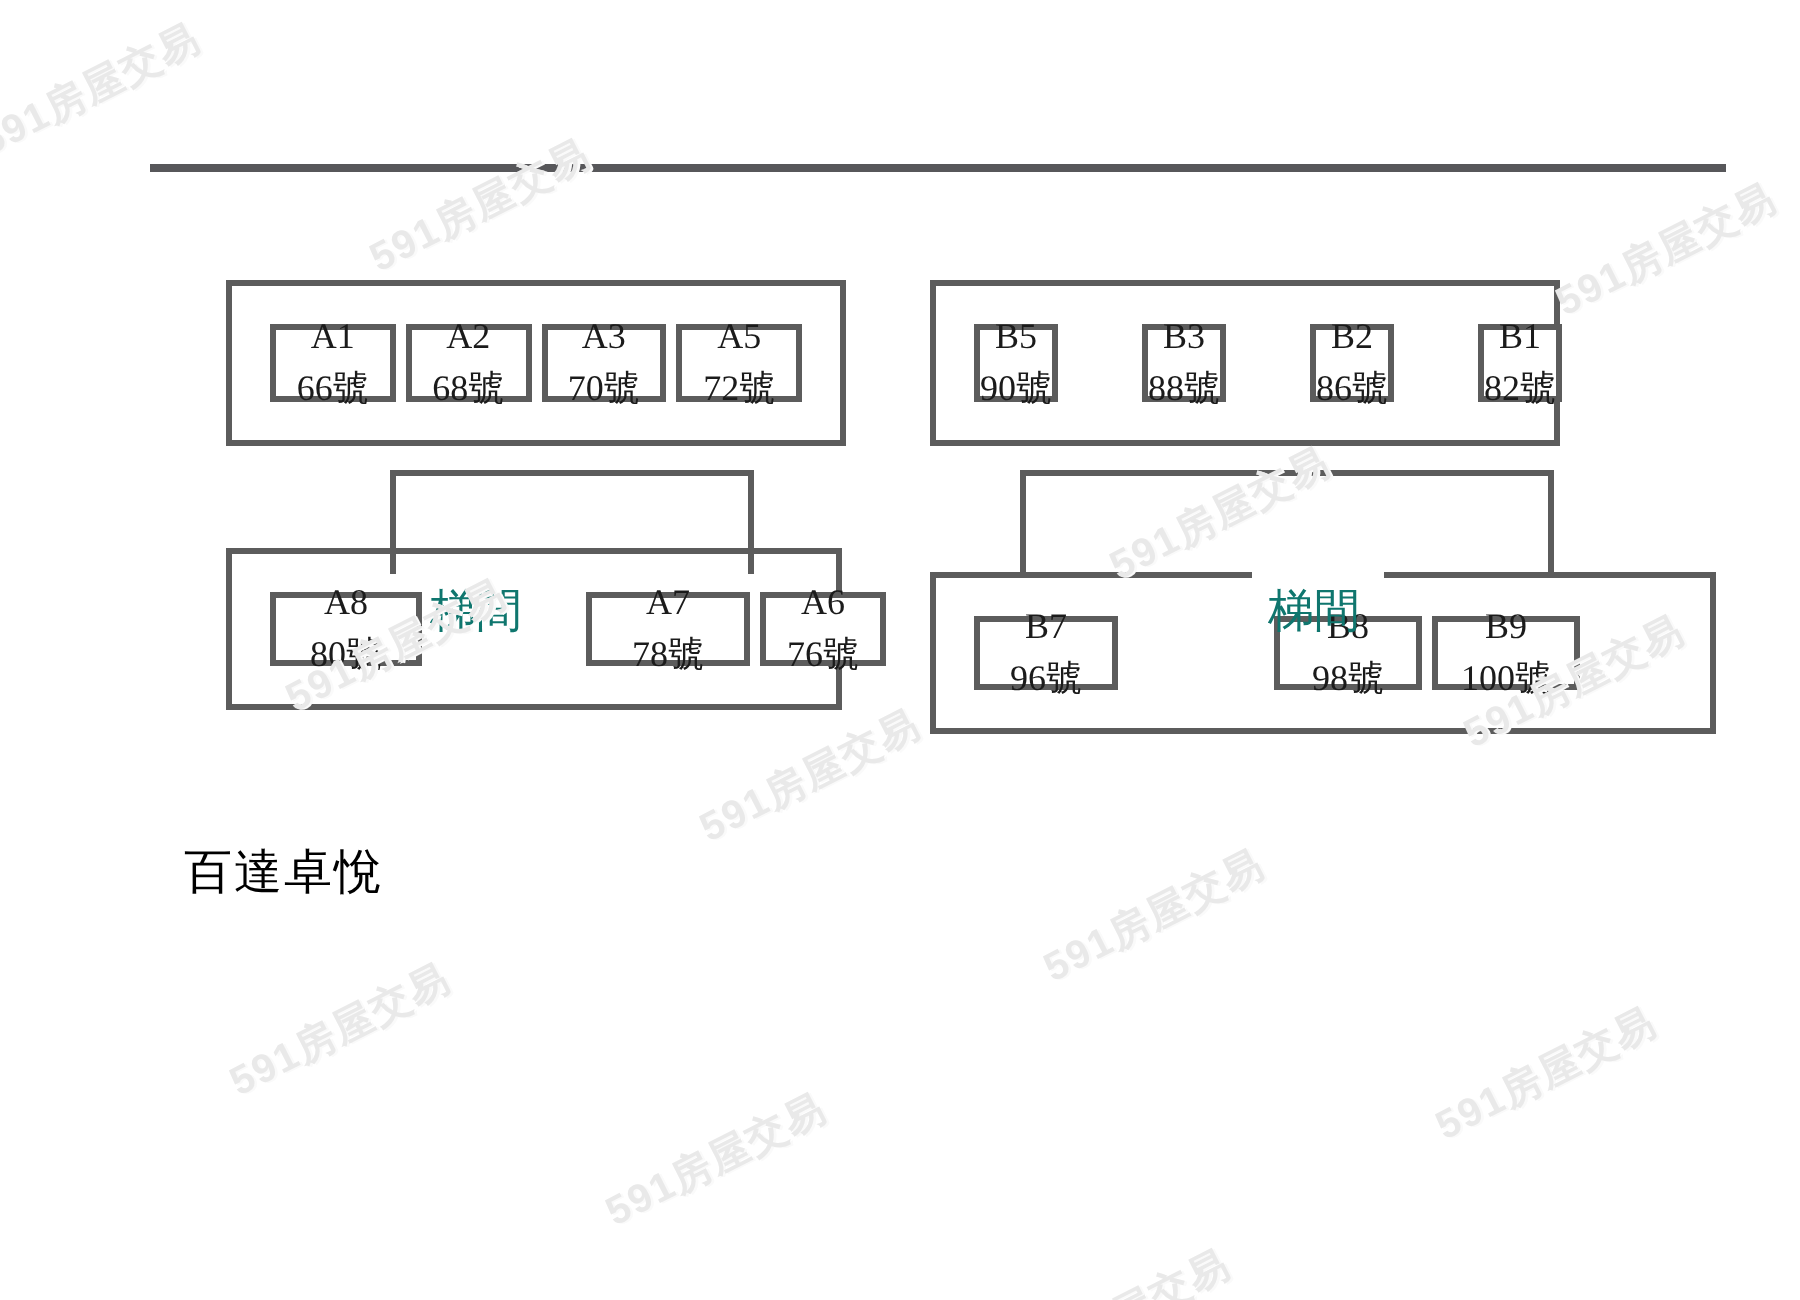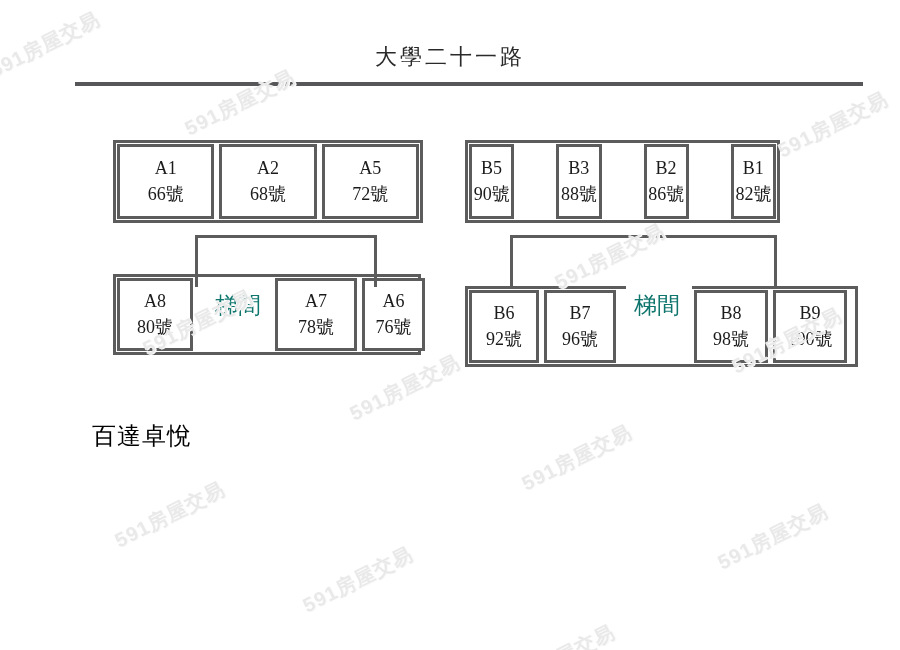--- a/index.html
+++ b/index.html
@@ -10,21 +10,21 @@
   .street-title{
     position:absolute;top:42px;left:0;width:900px;text-align:center;
     font-family:"Liberation Sans","DejaVu Sans",sans-serif;
     font-size:22px;letter-spacing:3px;color:#2a2a2a;
   }
   .divider{
     position:absolute;left:75px;top:82px;width:788px;height:4px;background:#57575a;
   }
   .row{
     position:absolute;border:3px solid #5c5c5c;background:transparent;
-    display:flex;gap:5px;padding:1px;box-sizing:border-box;
+    display:flex;gap:5px;padding:19px;box-sizing:border-box;
   }
   .row-lt{left:113px;top:140px;width:310px;height:83px;}
   .row-rt{left:465px;top:140px;width:315px;height:83px;gap:42px;}
   .row-lb{left:113px;top:274px;width:308px;height:81px;}
   .row-rb{left:465px;top:286px;width:393px;height:81px;}
   .cell{
     border:3px solid #5c5c5c;flex:1 1 auto;box-sizing:border-box;background:#fff;
     display:flex;flex-direction:column;align-items:center;justify-content:center;
     font-size:18px;line-height:1.4;color:#1b1b1b;text-align:center;
   }
@@ -60,31 +60,34 @@
     font-size:20px;font-weight:bold;letter-spacing:1px;color:#e9e9e9;
     text-shadow:1px 1px 0 #fafafa;
     transform:translate(-50%,-50%) rotate(-27deg);
   }
 </style>
 </head>
 <body>
 
 <div class="canvas">
 
-  <div class="street-title">大學二十一路</div>
   <div class="divider"></div>
 
   <div class="row row-lt">
     <div class="cell">
       <span>A1</span>
       <span class="num">66號</span>
     </div>
     <div class="cell">
       <span>A2</span>
       <span class="num">68號</span>
+    </div>
+    <div class="cell">
+      <span>A3</span>
+      <span class="num">70號</span>
     </div>
     <div class="cell">
       <span>A5</span>
       <span class="num">72號</span>
     </div>
   </div>
 
   <div class="row row-rt">
     <div class="cell">
       <span>B5</span>
@@ -114,24 +117,20 @@
       <span>A7</span>
       <span class="num">78號</span>
     </div>
     <div class="cell w63">
       <span>A6</span>
       <span class="num">76號</span>
     </div>
   </div>
 
   <div class="row row-rb">
-    <div class="cell w70">
-      <span>B6</span>
-      <span class="num">92號</span>
-    </div>
     <div class="cell w72">
       <span>B7</span>
       <span class="num">96號</span>
     </div>
     <div class="cell spacer w68"></div>
     <div class="cell w74">
       <span>B8</span>
       <span class="num">98號</span>
     </div>
     <div class="cell w74">

